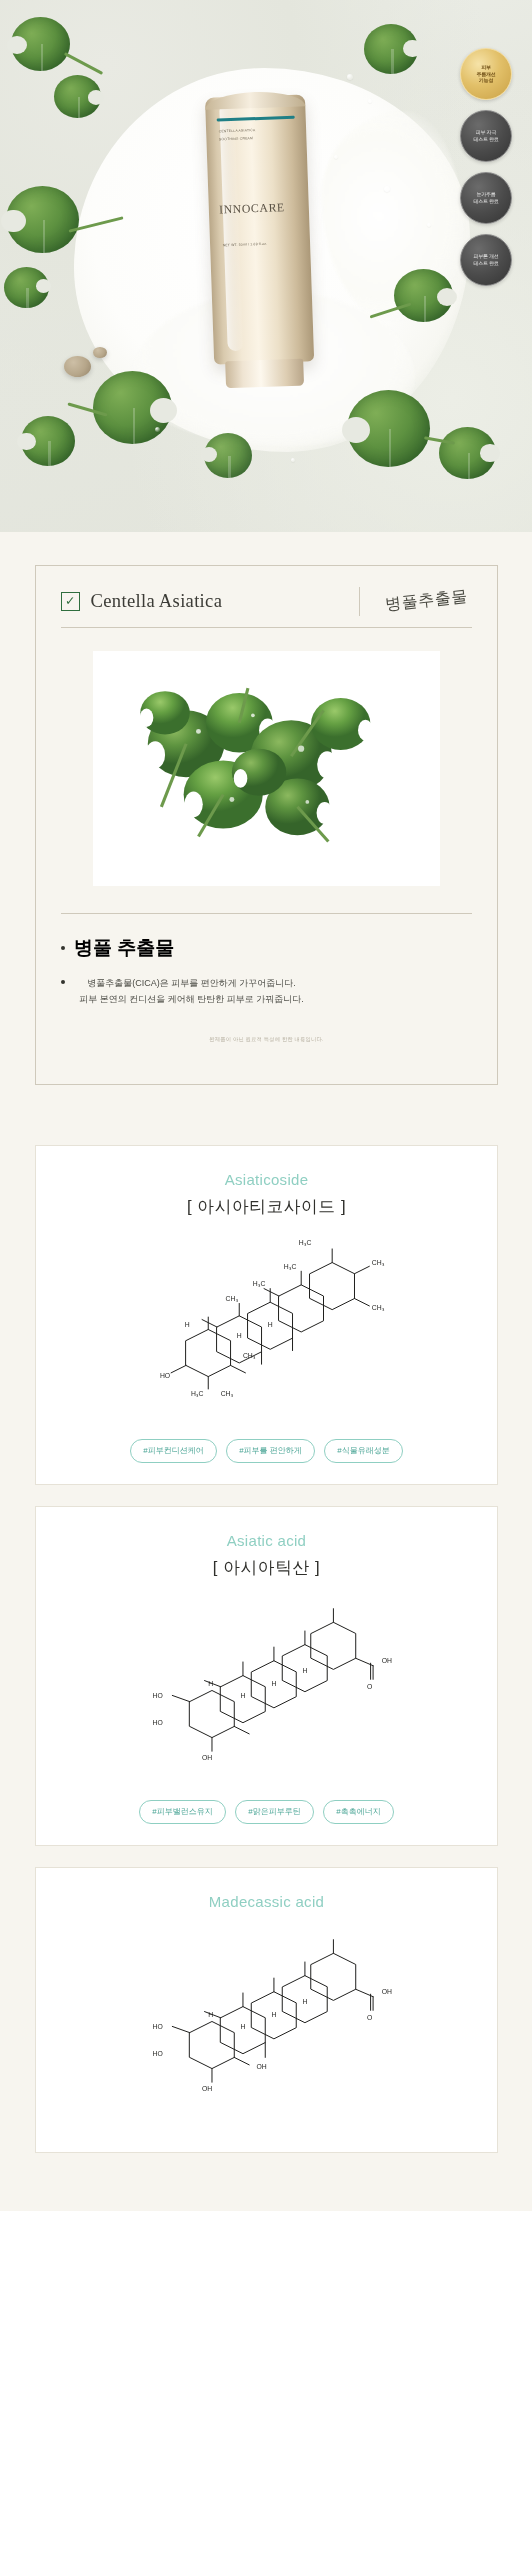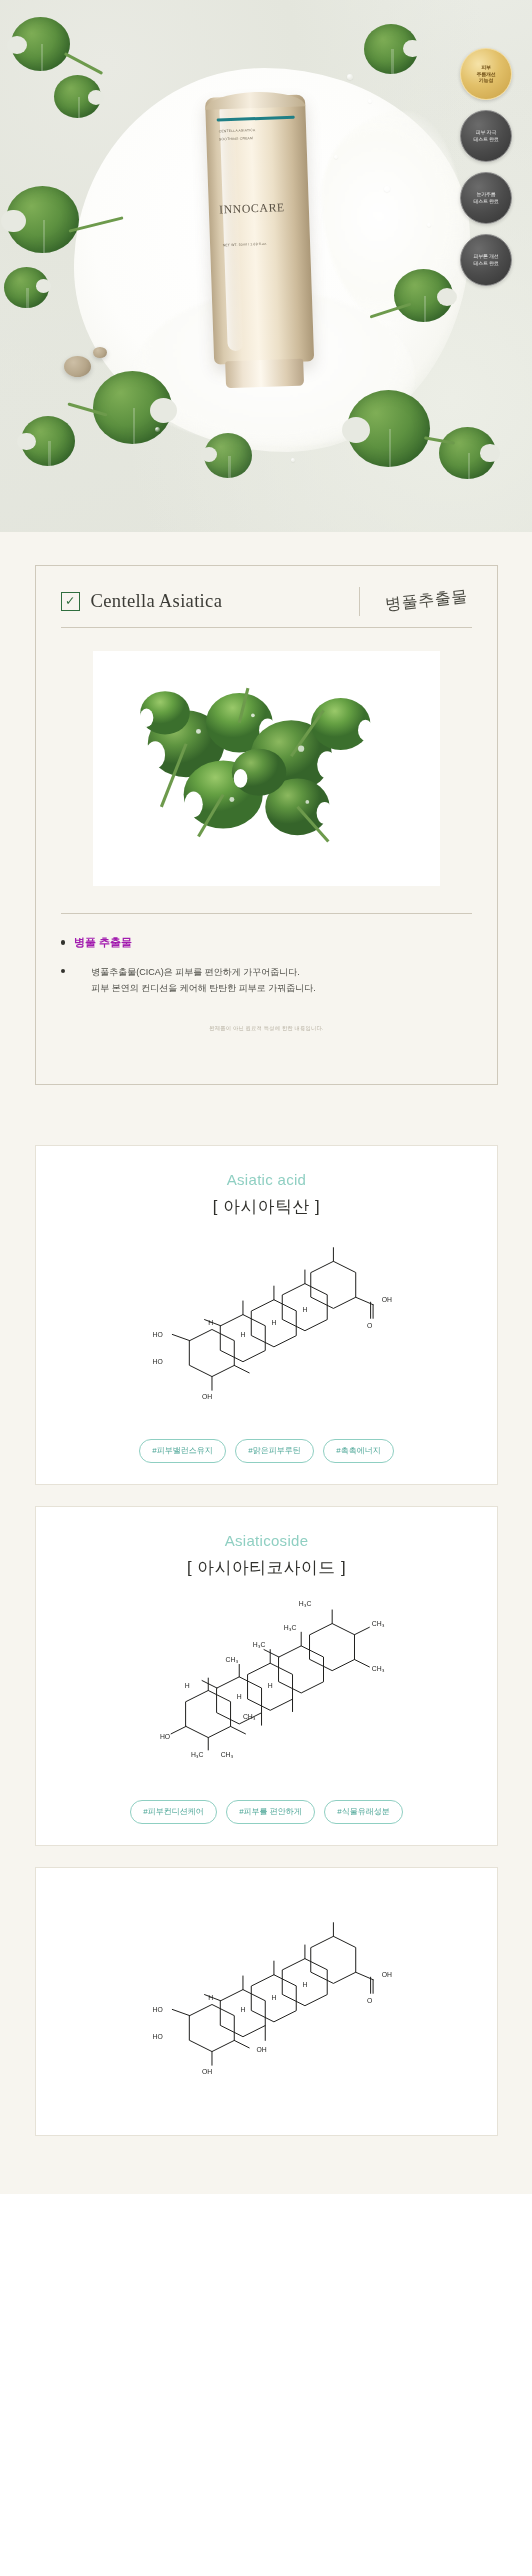--- a/index.html
+++ b/index.html
@@ -285,39 +285,40 @@
     background: #ffffff;
     overflow: hidden;
   }
 
   .c-foot {
     margin-top: 27px;
     border-top: 0.6px solid #cfc9bb;
     padding-top: 21px;
   }
   .c-foot-title {
-    font-size: 11px;
+    font-size: 19px;
     font-weight: bold;
-    color: #a21caf;
+    color: #000000;
     display: flex;
     align-items: center;
     gap: 8.7px;
   }
   .bullet-dot {
     width: 4.3px; height: 4.3px;
     background: #33332e;
     border-radius: 50%;
     display: inline-block;
     flex: none;
   }
   .c-foot-body {
     margin-top: 13.6px;
     display: flex;
-    gap: 26px;
+    gap: 14px;
     align-items: flex-start;
+    text-align: center;
   }
   .c-foot-body .bullet-dot { margin-top: 5.6px; }
   .c-foot-text {
     font-size: 9px;
     line-height: 1.85;
     color: #4a4a44;
   }
   .c-note {
     margin-top: 28.5px;
     text-align: center;
@@ -544,20 +545,76 @@
           </div>
         </div>
         <div class="c-note">완제품이 아닌 원료적 특성에 한한 내용입니다.</div>
       </div>
     </div>
   </section>
 
   <section class="ing-wrap">
 
     <div class="ing-card">
+      <div class="ing-en">Asiaticoside</div>
+      <div class="ing-kr">[ 아시아티코사이드 ]</div>
+      <div class="ing-struct">
+        <svg width="347" height="186" viewBox="0 0 560 300">
+          <g class="mol">
+
+            <path d="M350 64 L386 46 L422 64 L422 104 L386 122 L350 104 Z"></path>
+
+            <path d="M300 100 L336 82 L372 100 L372 140 L336 158 L300 140 Z"></path>
+
+            <path d="M250 128 L286 110 L322 128 L322 168 L286 186 L250 168 Z"></path>
+
+            <path d="M200 150 L236 132 L272 150 L272 190 L236 208 L200 190 Z"></path>
+
+            <path d="M150 172 L186 154 L222 172 L222 212 L186 230 L150 212 Z"></path>
+
+            <path d="M386 46 L386 24"></path>
+            <path d="M422 64 L446 52"></path>
+            <path d="M422 104 L446 116"></path>
+            <path d="M336 82 L336 60"></path>
+            <path d="M300 100 L276 88"></path>
+            <path d="M286 110 L286 88"></path>
+            <path d="M236 132 L236 112"></path>
+            <path d="M200 150 L176 138"></path>
+            <path d="M186 154 L186 134"></path>
+            <path d="M150 212 L126 224"></path>
+            <path d="M186 230 L186 250"></path>
+            <path d="M222 212 L246 224"></path>
+            <path d="M272 190 L272 210"></path>
+            <path d="M322 168 L322 188"></path>
+          </g>
+          <g class="mol-txt">
+            <text x="332" y="18">H₃C</text>
+            <text x="450" y="50">CH₃</text>
+            <text x="450" y="122">CH₃</text>
+            <text x="308" y="56">H₃C</text>
+            <text x="258" y="84">H₃C</text>
+            <text x="214" y="108">CH₃</text>
+            <text x="242" y="200">CH₃</text>
+            <text x="108" y="232">HO</text>
+            <text x="158" y="262">H₃C</text>
+            <text x="206" y="262">CH₃</text>
+            <text x="148" y="150">H</text>
+            <text x="232" y="168">H</text>
+            <text x="282" y="150">H</text>
+          </g>
+        </svg>
+      </div>
+      <div class="tags">
+        <span class="tag">#피부컨디션케어</span>
+        <span class="tag">#피부를 편안하게</span>
+        <span class="tag">#식물유래성분</span>
+      </div>
+    </div>
+
+    <div class="ing-card">
       <div class="ing-en">Asiatic acid</div>
       <div class="ing-kr">[ 아시아틱산 ]</div>
       <div class="ing-struct">
         <svg width="347" height="186" viewBox="0 0 560 300">
           <g class="mol">
             <path d="M352 62 L388 44 L424 62 L424 102 L388 120 L352 102 Z"></path>
             <path d="M306 98 L342 80 L378 98 L378 138 L342 156 L306 138 Z"></path>
             <path d="M256 124 L292 106 L328 124 L328 164 L292 182 L256 164 Z"></path>
             <path d="M206 148 L242 130 L278 148 L278 188 L242 206 L206 188 Z"></path>
             <path d="M156 172 L192 154 L228 172 L228 212 L192 230 L156 212 Z"></path>
@@ -587,76 +644,21 @@
         </svg>
       </div>
       <div class="tags">
         <span class="tag">#피부밸런스유지</span>
         <span class="tag">#맑은피부루틴</span>
         <span class="tag">#촉촉에너지</span>
       </div>
     </div>
 
     <div class="ing-card">
-      <div class="ing-en">Asiaticoside</div>
-      <div class="ing-kr">[ 아시아티코사이드 ]</div>
-      <div class="ing-struct">
-        <svg width="347" height="186" viewBox="0 0 560 300">
-          <g class="mol">
-
-            <path d="M350 64 L386 46 L422 64 L422 104 L386 122 L350 104 Z"></path>
-
-            <path d="M300 100 L336 82 L372 100 L372 140 L336 158 L300 140 Z"></path>
-
-            <path d="M250 128 L286 110 L322 128 L322 168 L286 186 L250 168 Z"></path>
-
-            <path d="M200 150 L236 132 L272 150 L272 190 L236 208 L200 190 Z"></path>
-
-            <path d="M150 172 L186 154 L222 172 L222 212 L186 230 L150 212 Z"></path>
-
-            <path d="M386 46 L386 24"></path>
-            <path d="M422 64 L446 52"></path>
-            <path d="M422 104 L446 116"></path>
-            <path d="M336 82 L336 60"></path>
-            <path d="M300 100 L276 88"></path>
-            <path d="M286 110 L286 88"></path>
-            <path d="M236 132 L236 112"></path>
-            <path d="M200 150 L176 138"></path>
-            <path d="M186 154 L186 134"></path>
-            <path d="M150 212 L126 224"></path>
-            <path d="M186 230 L186 250"></path>
-            <path d="M222 212 L246 224"></path>
-            <path d="M272 190 L272 210"></path>
-            <path d="M322 168 L322 188"></path>
-          </g>
-          <g class="mol-txt">
-            <text x="332" y="18">H₃C</text>
-            <text x="450" y="50">CH₃</text>
-            <text x="450" y="122">CH₃</text>
-            <text x="308" y="56">H₃C</text>
-            <text x="258" y="84">H₃C</text>
-            <text x="214" y="108">CH₃</text>
-            <text x="242" y="200">CH₃</text>
-            <text x="108" y="232">HO</text>
-            <text x="158" y="262">H₃C</text>
-            <text x="206" y="262">CH₃</text>
-            <text x="148" y="150">H</text>
-            <text x="232" y="168">H</text>
-            <text x="282" y="150">H</text>
-          </g>
-        </svg>
-      </div>
-      <div class="tags">
-        <span class="tag">#피부컨디션케어</span>
-        <span class="tag">#피부를 편안하게</span>
-        <span class="tag">#식물유래성분</span>
-      </div>
-    </div>
-
-    <div class="ing-card">
+      <div class="ing-en">Madecassic acid</div>
       <div class="ing-struct">
         <svg width="347" height="186" viewBox="0 0 560 300">
           <g class="mol">
             <path d="M352 62 L388 44 L424 62 L424 102 L388 120 L352 102 Z"></path>
             <path d="M306 98 L342 80 L378 98 L378 138 L342 156 L306 138 Z"></path>
             <path d="M256 124 L292 106 L328 124 L328 164 L292 182 L256 164 Z"></path>
             <path d="M206 148 L242 130 L278 148 L278 188 L242 206 L206 188 Z"></path>
             <path d="M156 172 L192 154 L228 172 L228 212 L192 230 L156 212 Z"></path>
             <path d="M388 44 L388 22"></path>
             <path d="M424 102 L452 114"></path>

